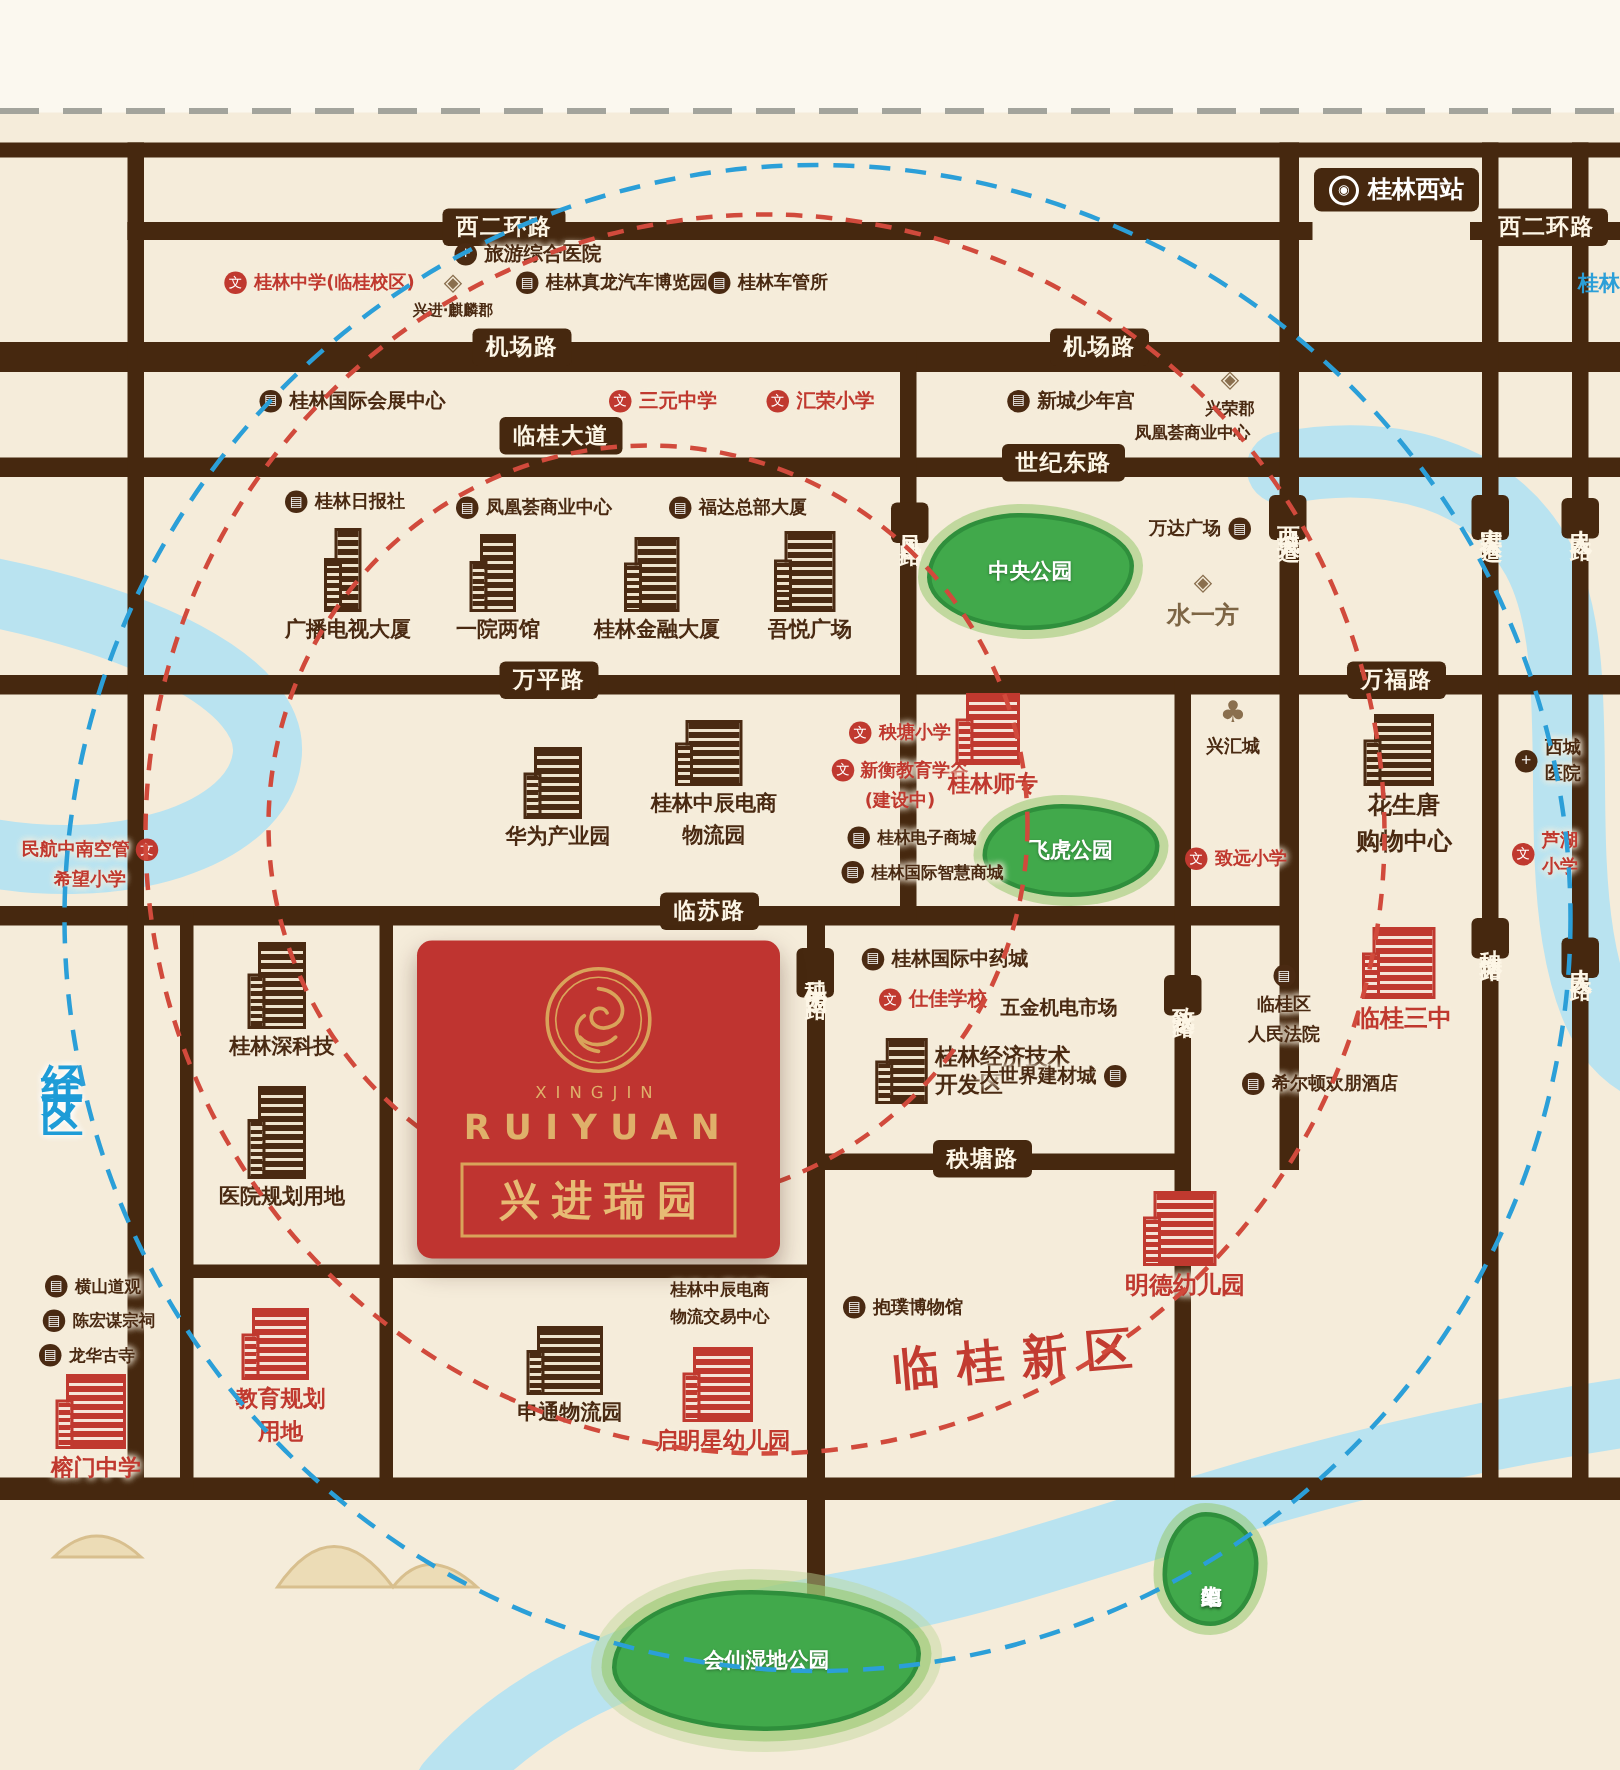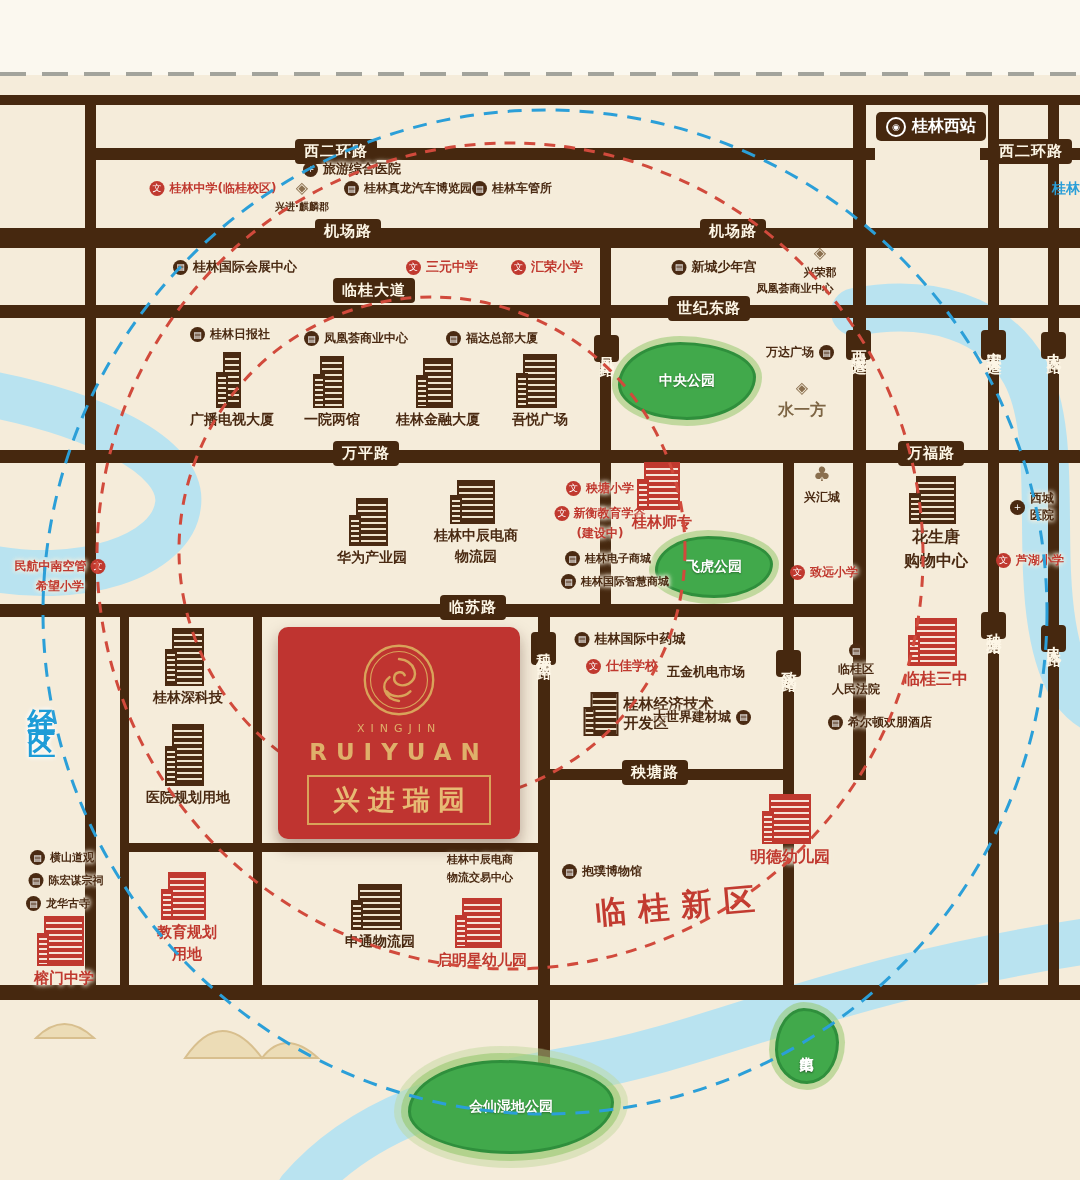--- a/index.html
+++ b/index.html
@@ -269,21 +269,21 @@
     </div>
   <div class="lm lmrow s12" style="left:1032px;top:490px">
     <span class="badge">+</span>
     <span style="display:flex;flex-direction:column">
         <span>西城</span>
     <span>医院</span>
       </span>
     </div>
   <div class="lm lmrow red s12" style="left:1030px;top:552px">
     <span class="badge red">文</span>
-    <span style="display:flex;">
+    <span style="display:flex;flex-direction:column">
         <span>芦湖</span>
     <span>小学</span>
       </span>
     </div>
   <div class="lm red s12" style="left:60px;top:558px">
     <span class="inrow">
         <span>民航中南空管</span>
     <span class="badge red">文</span>
       </span>
     <span>希望小学</span>

